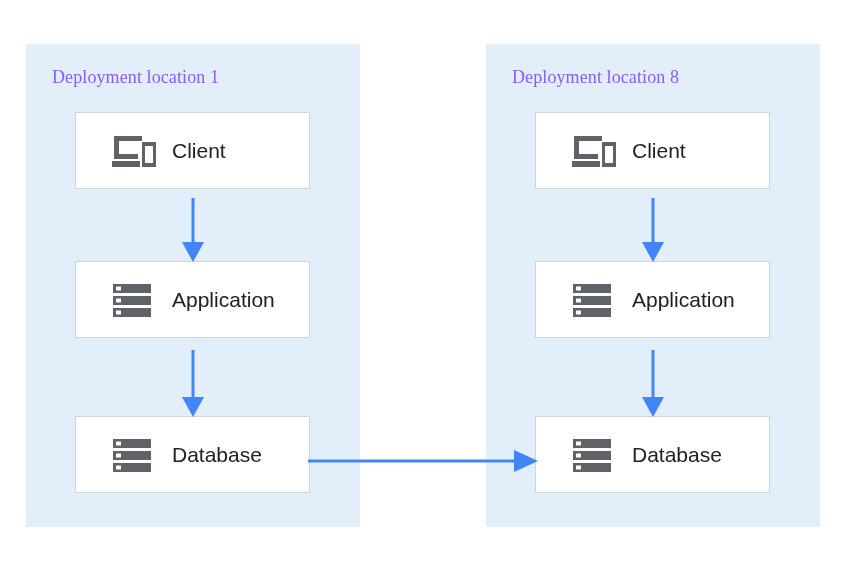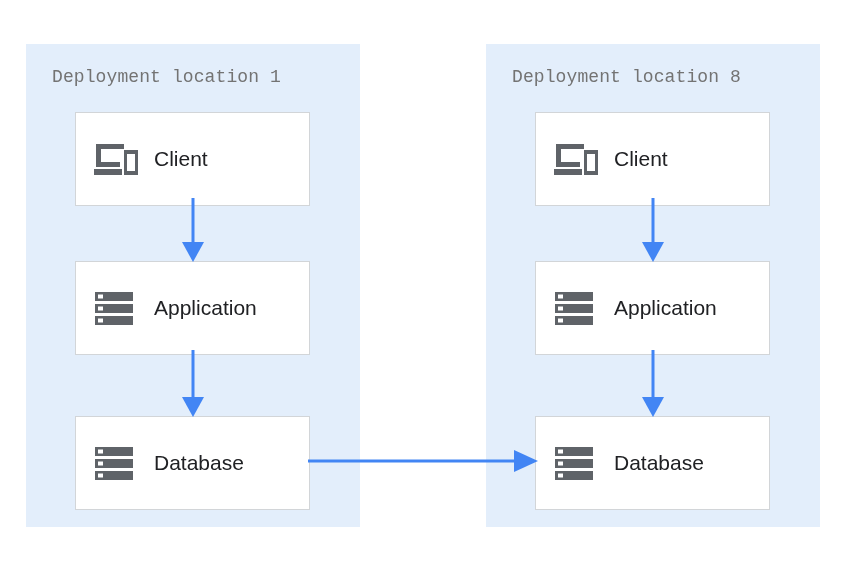--- a/index.html
+++ b/index.html
@@ -28,39 +28,39 @@
   }
   #zone-1 { left: 26px;  top: 44px; width: 334px; height: 483px; }
   #zone-2 { left: 486px; top: 44px; width: 334px; height: 483px; }
 
   .zone-label {
     position: absolute;
     top: 22px;
     left: 26px;
     font-size: 18px;
     line-height: 22px;
-    color: #737373;
+    color: #8b5cf6;
     letter-spacing: 0.1px;
     white-space: nowrap;
-    font-family: Liberation Mono, monospace;
+    font-family: Liberation Serif, serif;
   }
 
   
   .node {
     position: absolute;
     width: 235px;
-    height: 94px;
+    height: 77px;
     background: #ffffff;
     border: 1px solid #d2d5d8;
     box-sizing: border-box;
     display: flex;
     flex-direction: row;
     align-items: center;
     justify-content: flex-start;
-    padding-left: 18px;
+    padding-left: 36px;
   }
   .node-icon {
     width: 46px;
     height: 46px;
     flex: 0 0 46px;
     display: block;
     margin-right: 14px;
   }
   .node-label {
     font-size: 21px;

